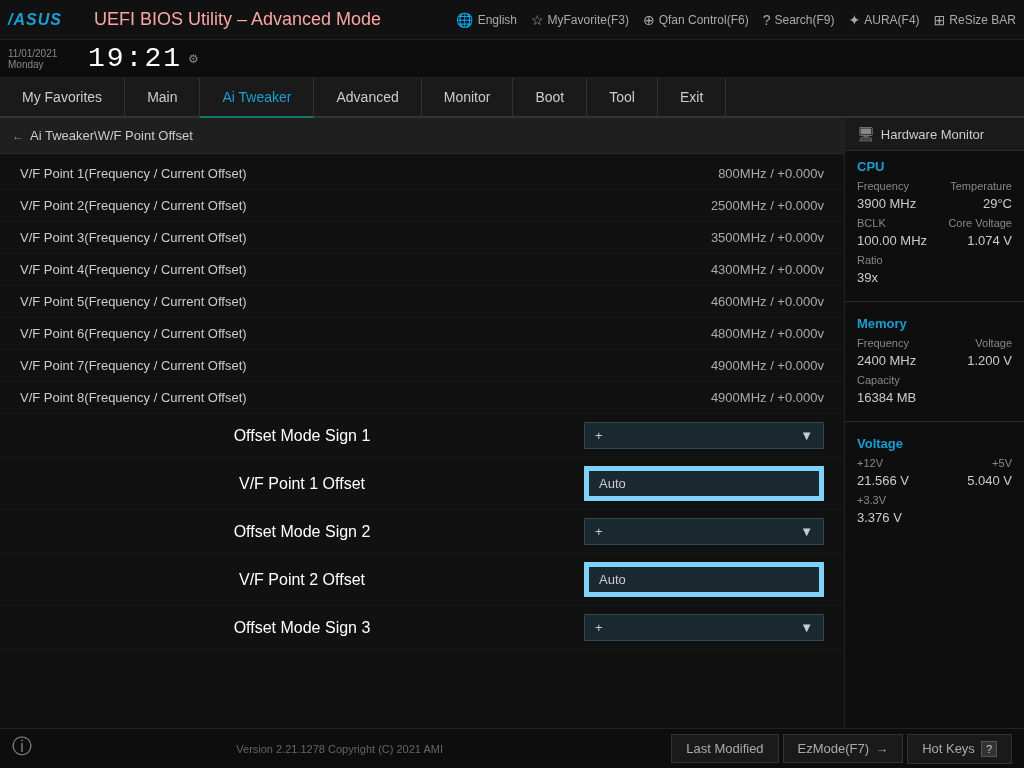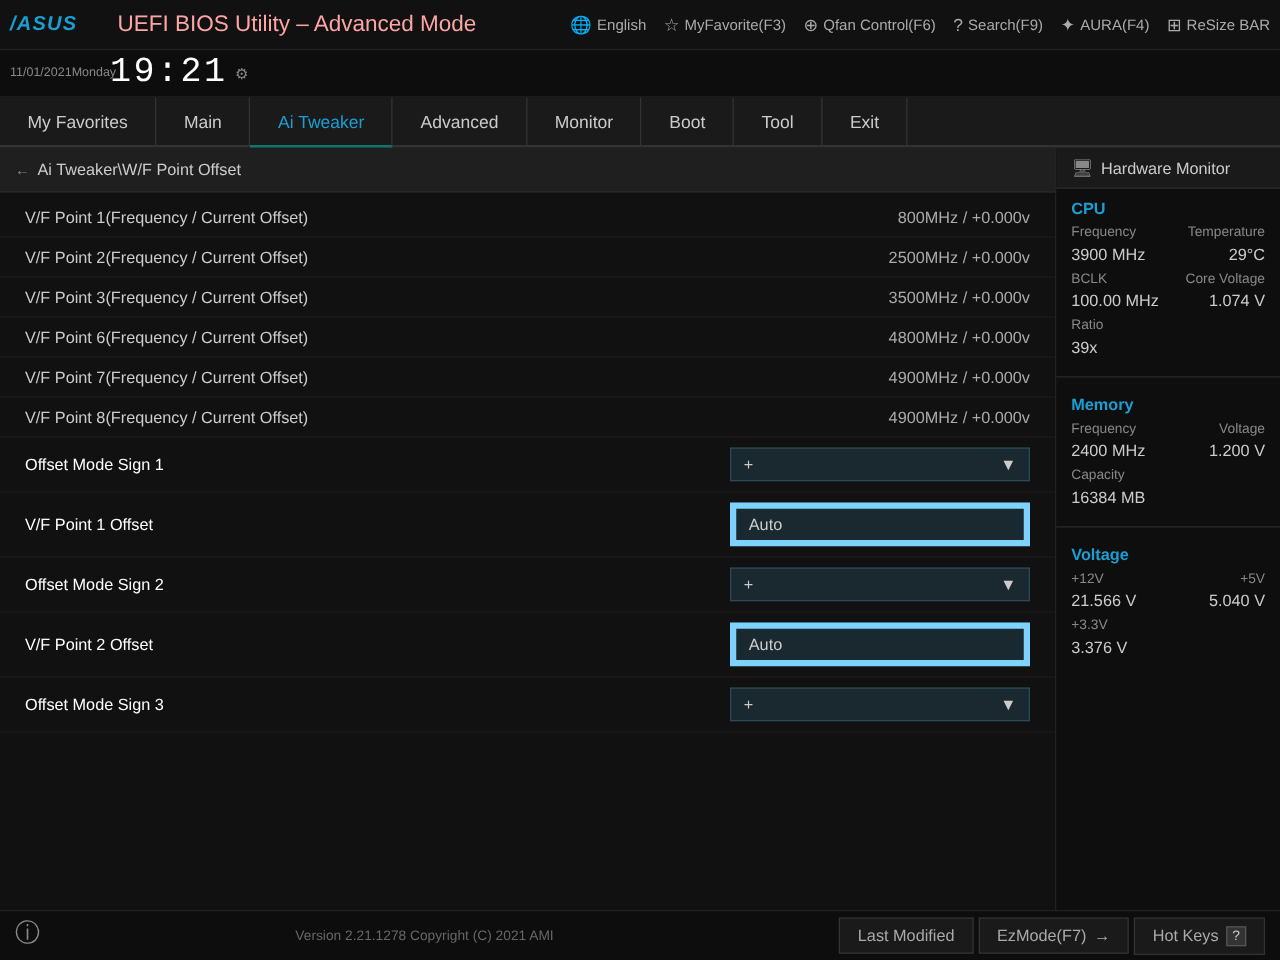--- a/index.html
+++ b/index.html
@@ -88,21 +88,21 @@
       align-items: center;
       background: #0d0d0d;
       height: 38px;
       padding: 0 8px;
       border-bottom: 1px solid #222;
       position: relative;
       z-index: 10;
     }
     .datetime-left {
       display: flex;
-      flex-direction: row;
+      flex-direction: column;
       font-size: 10px;
       color: #888;
       width: 80px;
     }
     .time-display {
       font-size: 28px;
       color: #fff;
       font-weight: 300;
       letter-spacing: 2px;
       margin-right: 6px;
@@ -197,21 +197,22 @@
       font-size: 13px;
       min-width: 200px;
       text-align: right;
     }
     .settings-row.has-control {
       padding: 8px 20px;
     }
     .settings-label-bold {
       flex: 1;
       color: #fff;
-      font-size: 13px;
+      font-size: 16px;
+      text-align: center;
     }
     .dropdown-control {
       width: 240px;
       background: #1a2830;
       border: 1px solid #2a4a5a;
       color: #ccc;
       padding: 5px 10px;
       font-size: 13px;
       display: flex;
       align-items: center;
@@ -418,20 +419,28 @@
       </div>
       <div class="settings-row">
         <span class="settings-label">V/F Point 2(Frequency / Current Offset)</span>
         <span class="settings-value">2500MHz / +0.000v</span>
       </div>
       <div class="settings-row">
         <span class="settings-label">V/F Point 3(Frequency / Current Offset)</span>
         <span class="settings-value">3500MHz / +0.000v</span>
       </div>
       <div class="settings-row">
+        <span class="settings-label">V/F Point 4(Frequency / Current Offset)</span>
+        <span class="settings-value">4300MHz / +0.000v</span>
+      </div>
+      <div class="settings-row">
+        <span class="settings-label">V/F Point 5(Frequency / Current Offset)</span>
+        <span class="settings-value">4600MHz / +0.000v</span>
+      </div>
+      <div class="settings-row">
         <span class="settings-label">V/F Point 6(Frequency / Current Offset)</span>
         <span class="settings-value">4800MHz / +0.000v</span>
       </div>
       <div class="settings-row">
         <span class="settings-label">V/F Point 7(Frequency / Current Offset)</span>
         <span class="settings-value">4900MHz / +0.000v</span>
       </div>
       <div class="settings-row">
         <span class="settings-label">V/F Point 8(Frequency / Current Offset)</span>
         <span class="settings-value">4900MHz / +0.000v</span>

